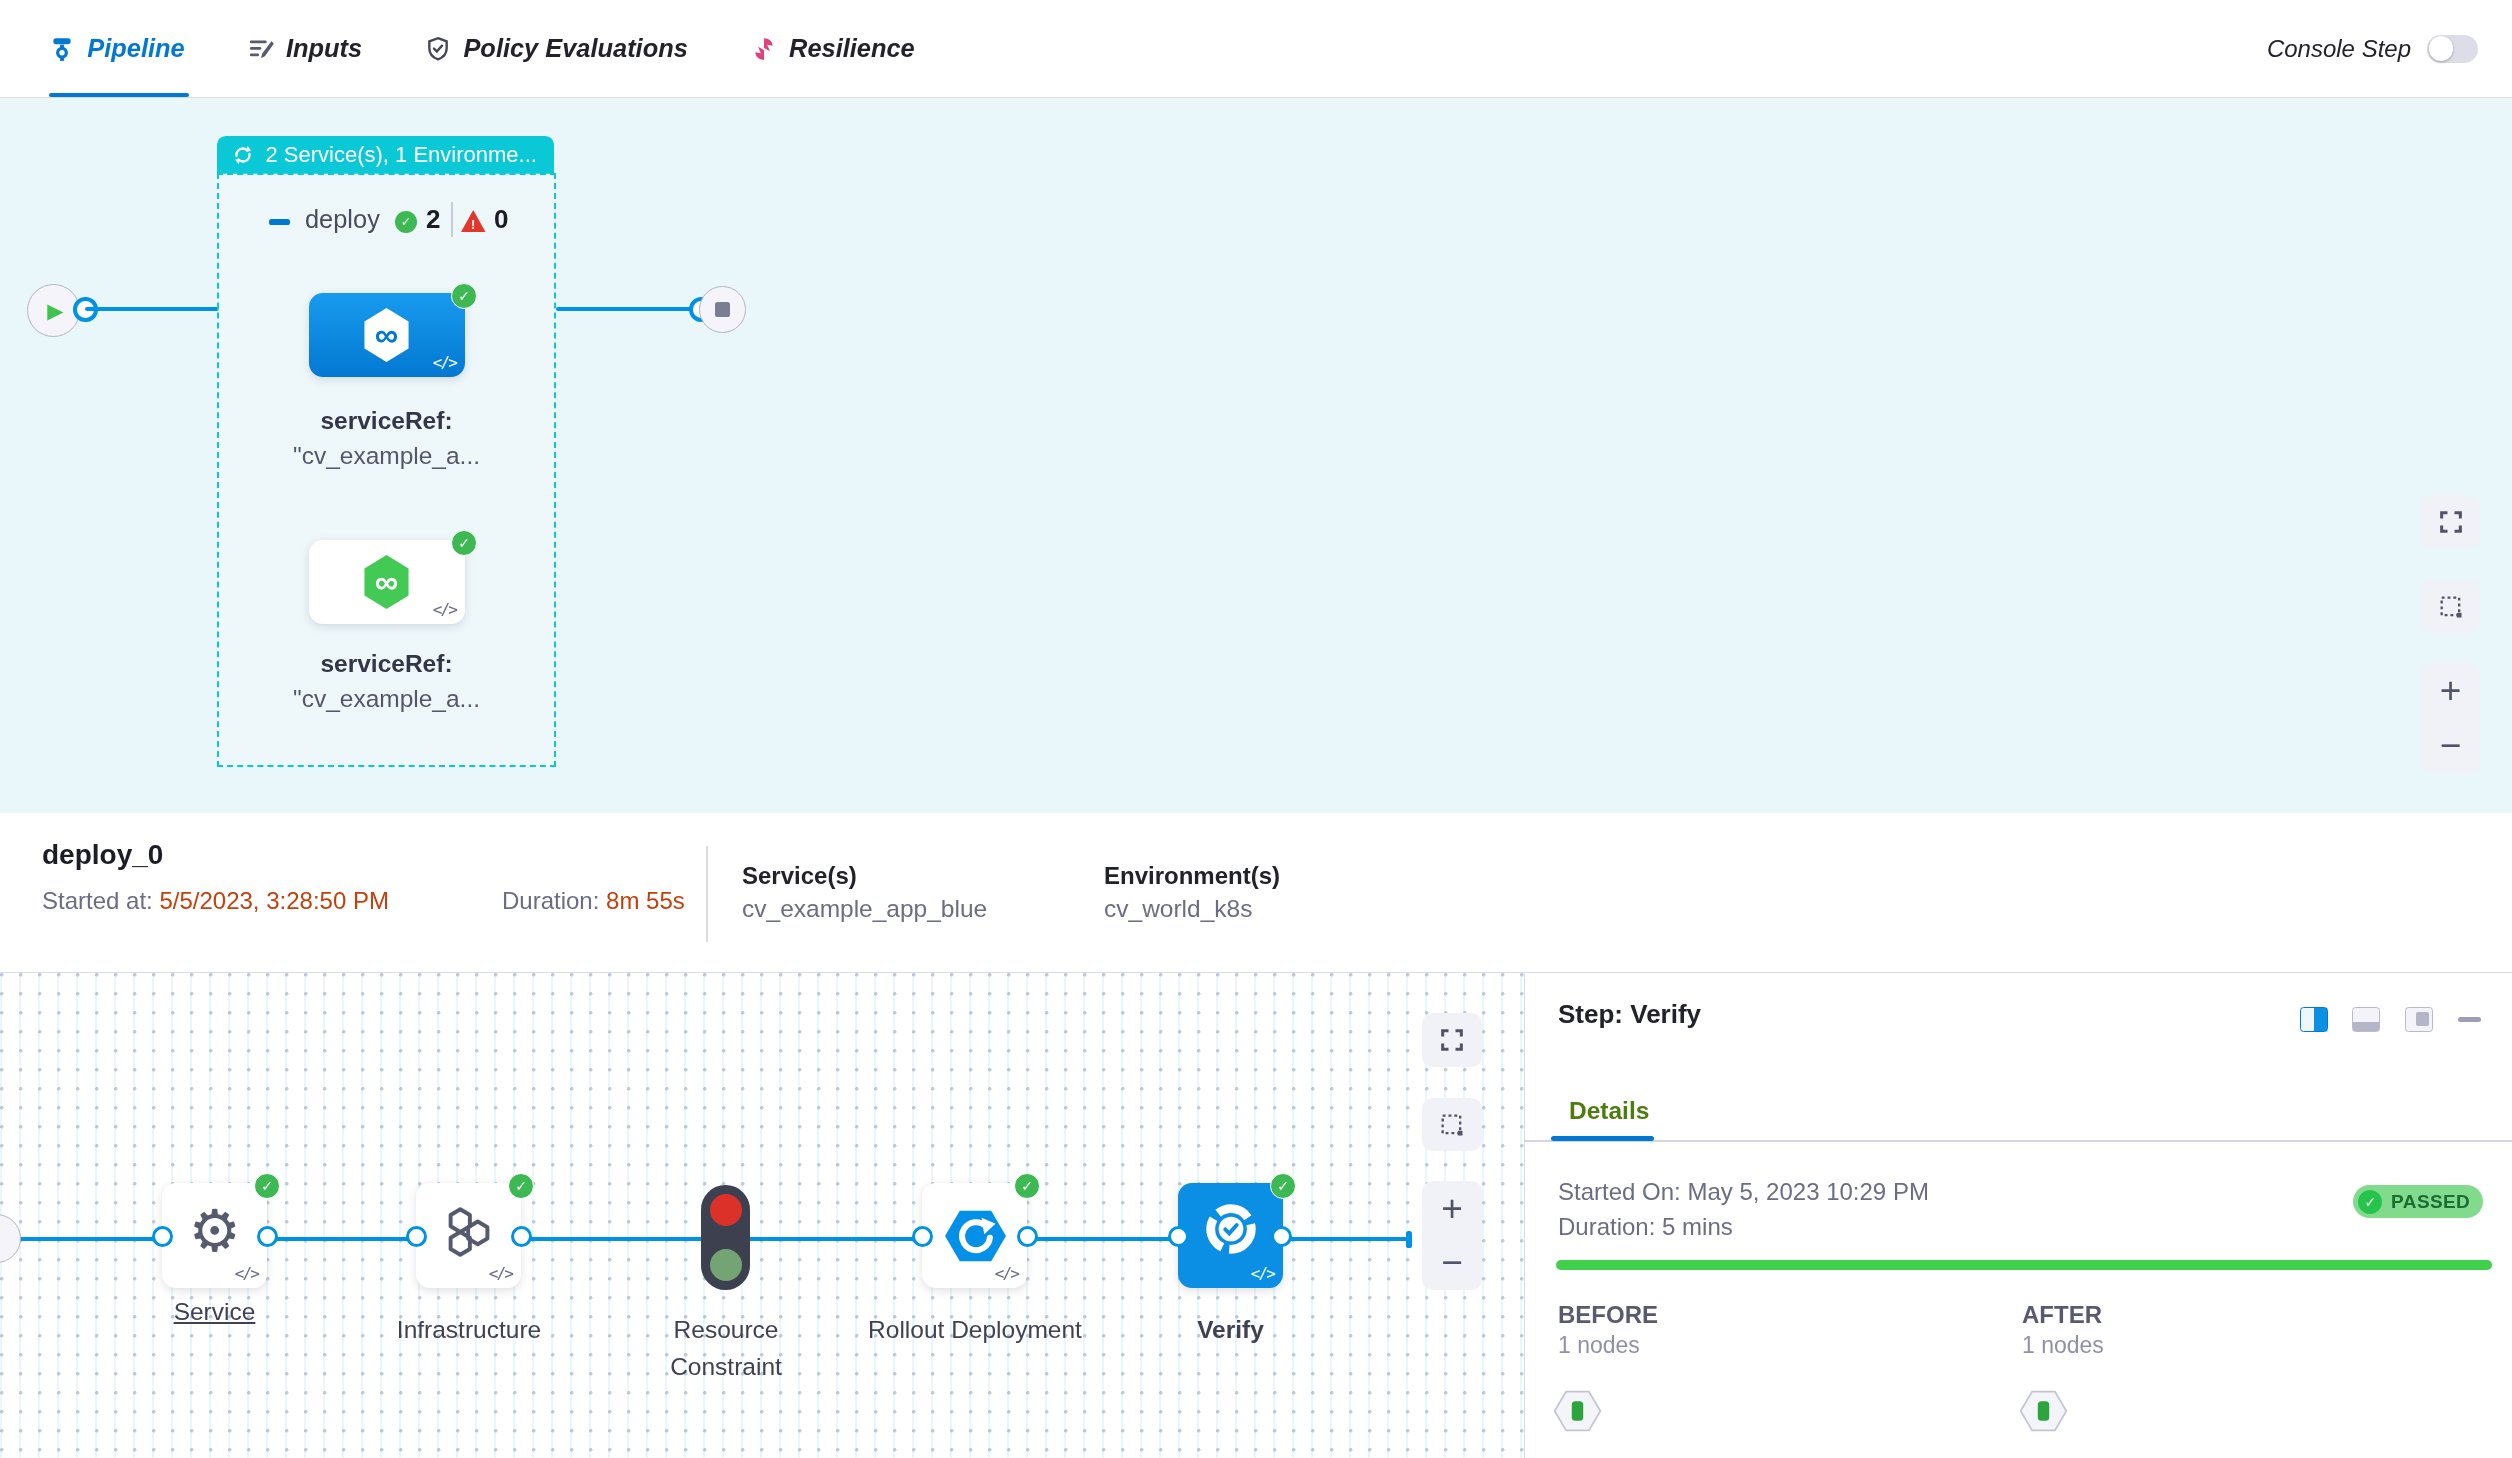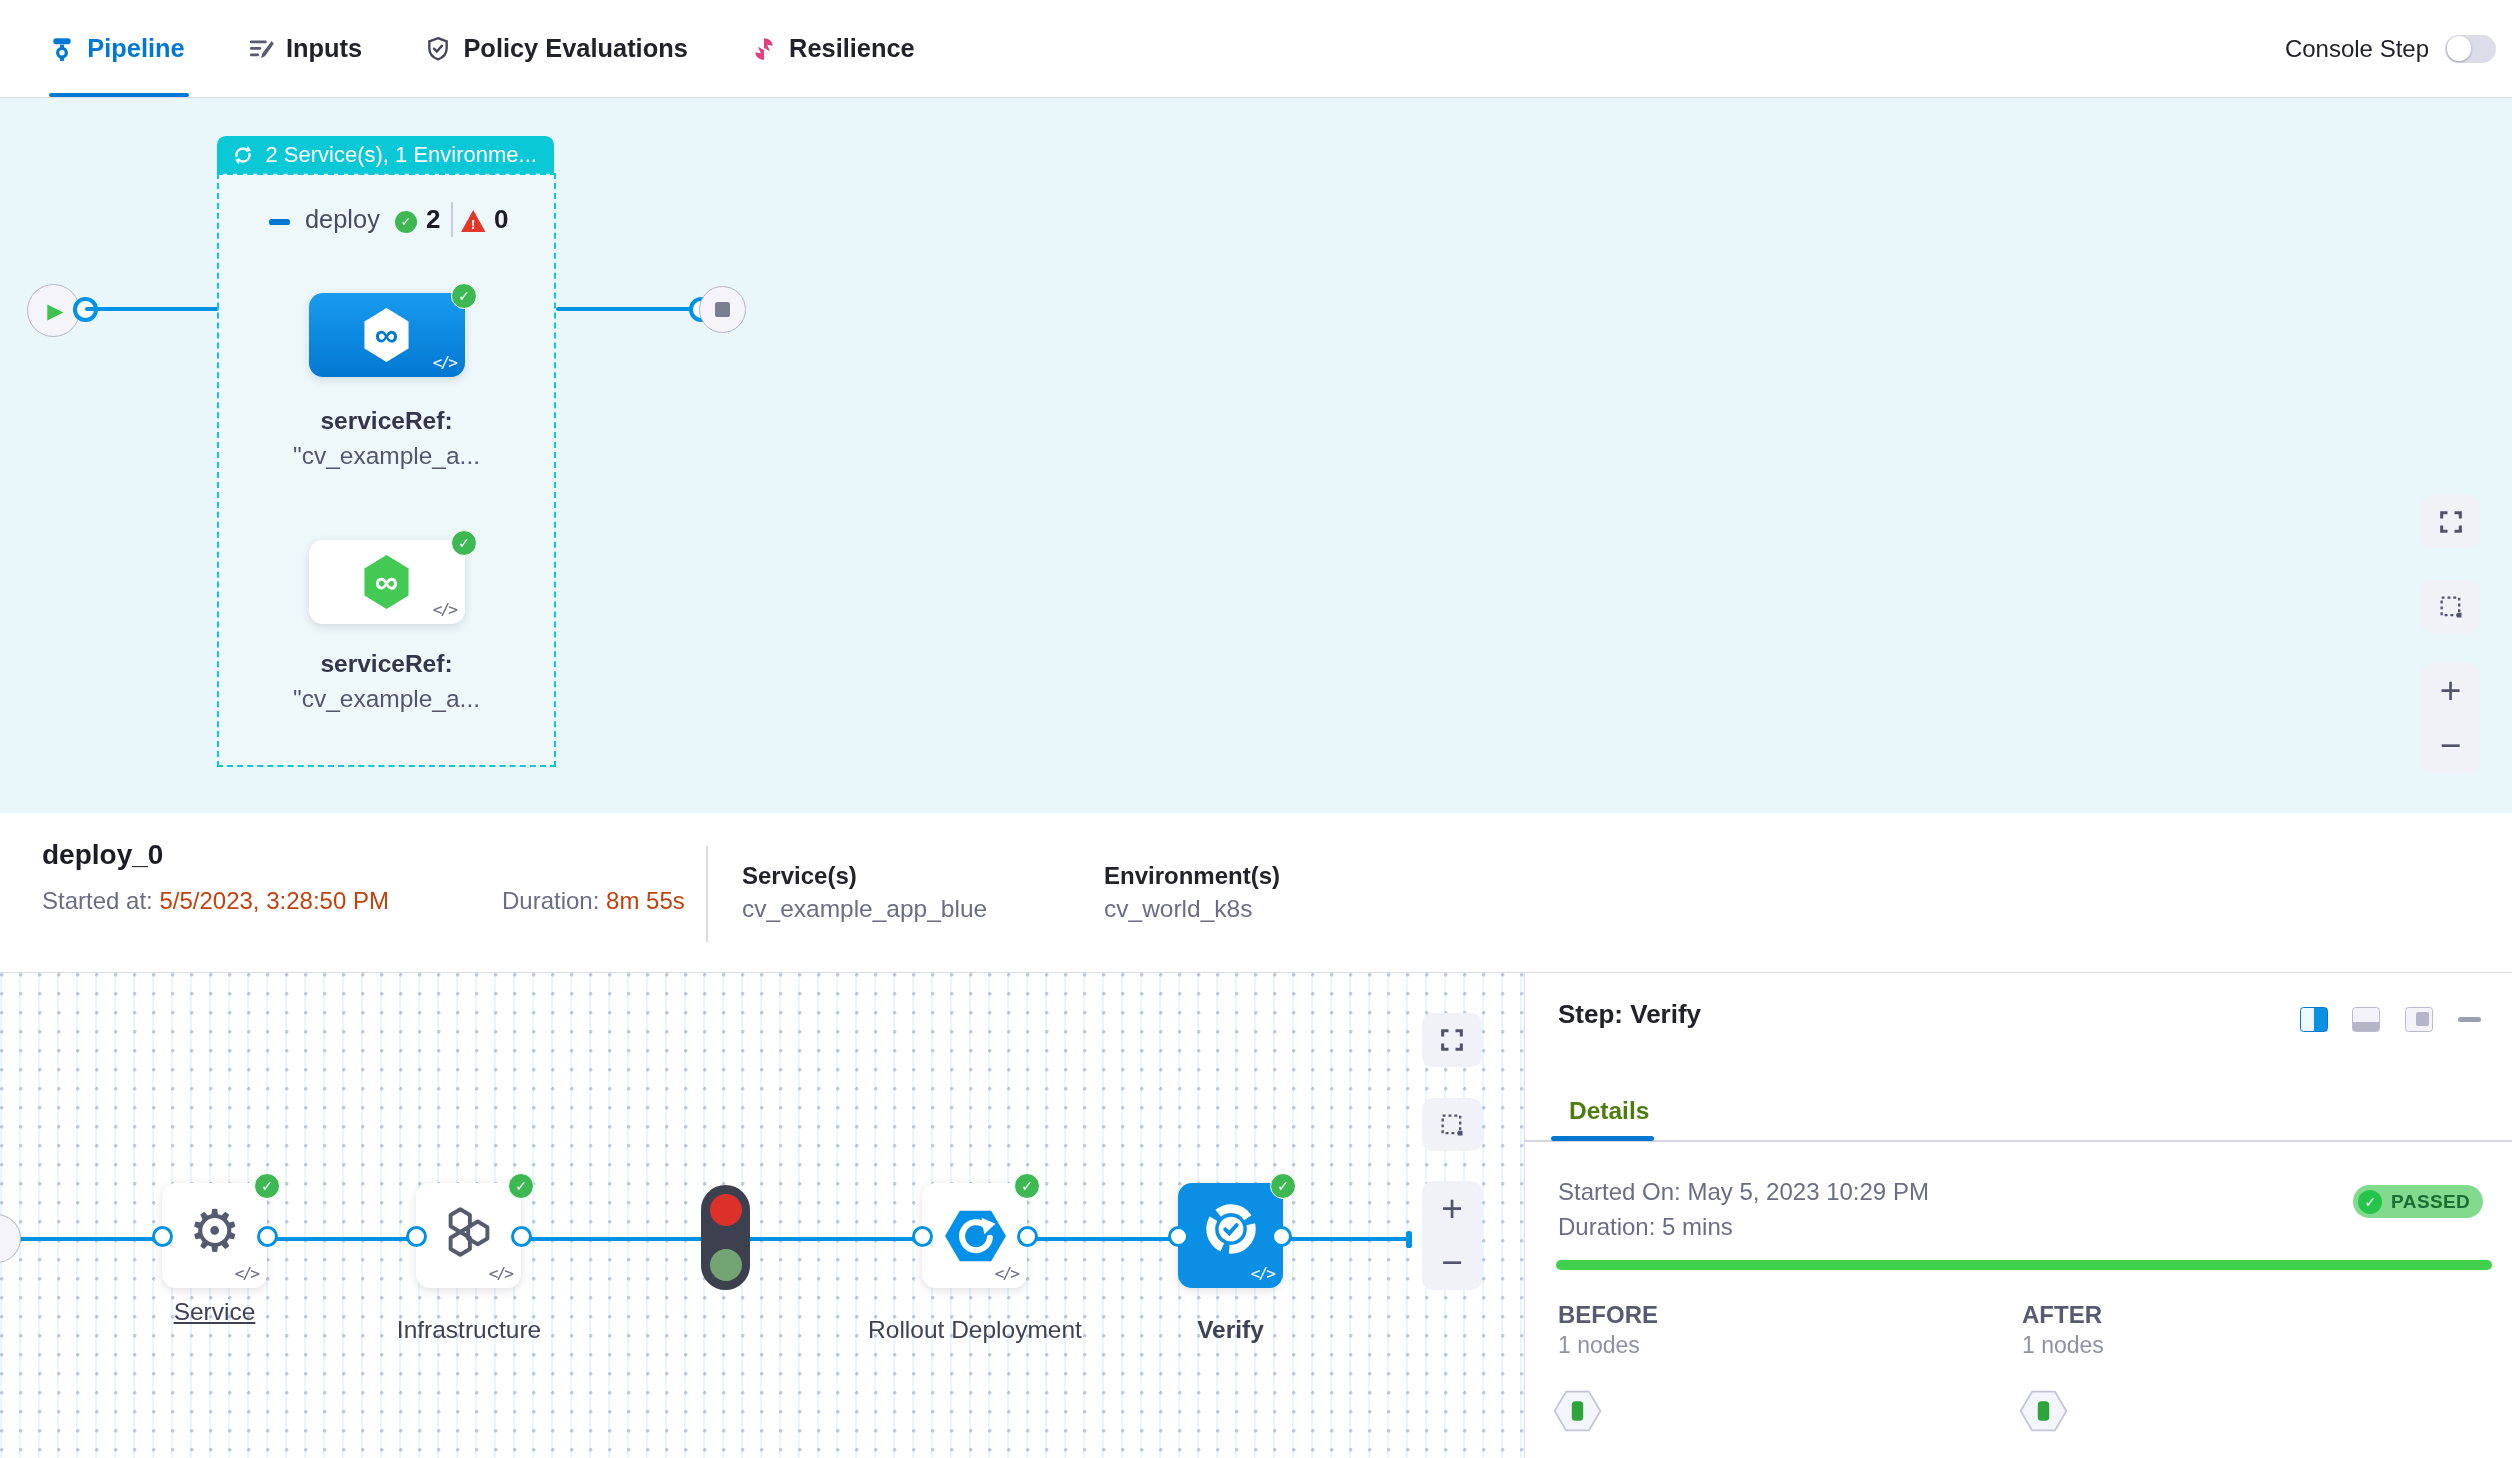--- a/index.html
+++ b/index.html
@@ -1,19 +1,19 @@
 <!DOCTYPE html>
 <html style="font-size:14px"><head>
 <meta charset="utf-8">
 <style>
   html,body{margin:0;padding:0;background:#fff;font-family:"Liberation Sans","DejaVu Sans",sans-serif;}
   #app{position:relative;width:2512px;height:1459px;overflow:hidden;background:#fff;}
   .abs{position:absolute;box-sizing:border-box;}
   
-  #header{left:0;top:0;width:2512px;height:98px;background:#fff;border-bottom:1.8px solid #d9dbe6;display:flex;align-items:center;padding:0 16px 0 49px;}
+  #header{left:0;top:0;width:2512px;height:98px;background:#fff;border-bottom:1.8px solid #d9dbe6;display:flex;align-items:center;padding:0 34px 0 49px;font-style:italic;}
   .tab{display:flex;align-items:center;gap:12.3px;font-size:25.4px;font-weight:600;color:#22222a;margin-right:63px;cursor:pointer;}
   .tab.active{color:#0278d5;}
   .tab svg{display:block;}
   #tab-underline{left:49px;top:93px;width:140px;height:4.4px;background:#0278d5;border-radius:2.6px;}
   .console{margin-left:auto;display:flex;align-items:center;gap:16px;font-size:24px;color:#22222a;}
   .toggle{width:51px;height:28px;border-radius:14px;background:#dcdde8;position:relative;}
   .toggle .knob{position:absolute;left:1.8px;top:1.8px;width:24.5px;height:24.5px;border-radius:50%;background:#fff;box-shadow:0 0.9px 2.6px rgba(0,0,0,.3);}
   
   #stage-canvas{left:0;top:98px;width:2512px;height:715px;background:#e9f6fa;}
   .blue-line{background:#0092e4;height:4.4px;border-radius:2.6px;}
@@ -204,20 +204,21 @@
       </svg>
       <span class="codeglyph" style="position:absolute;right:8.8px;bottom:5.3px;color:#6b6d85;">&lt;/&gt;</span>
     </div>
     <div class="abs badge" style="left:508px;top:200px;width:26px;height:26px;font-size:14px;">✓</div>
     <div class="abs exec-label" style="left:364px;top:338px;width:210px;">Infrastructure</div>
 
     <div class="abs" style="left:701px;top:212px;width:49px;height:105px;background:#3d414f;border-radius:24.5px;">
       <div style="position:absolute;left:8.8px;top:8.8px;width:32px;height:32px;border-radius:50%;background:#dc3128;"></div>
       <div style="position:absolute;left:8.8px;bottom:8.8px;width:32px;height:32px;border-radius:50%;background:#74a374;"></div>
     </div>
+    <div class="abs exec-label" style="left:621px;top:338px;width:210px;">Resource Constraint</div>
 
     <div class="abs node-card" style="left:922px;top:210px;width:105px;height:105px;background:#fff;">
       <svg style="position:absolute;left:21px;top:26px;" width="65" height="54" viewBox="0 0 74 62">
         <polygon points="19,2 55,2 72,31 55,60 19,60 2,31" fill="#0390e8"></polygon>
         <path d="M49 20a16 16 0 1 0 4.5 13" fill="none" stroke="#fff" stroke-width="7" stroke-linecap="round"></path>
         <polygon points="44,10 60,17 47,29" fill="#fff"></polygon>
       </svg>
       <span class="codeglyph" style="position:absolute;right:8.8px;bottom:5.3px;color:#6b6d85;">&lt;/&gt;</span>
     </div>
     <div class="abs badge" style="left:1014px;top:200px;width:26px;height:26px;font-size:14px;">✓</div>

